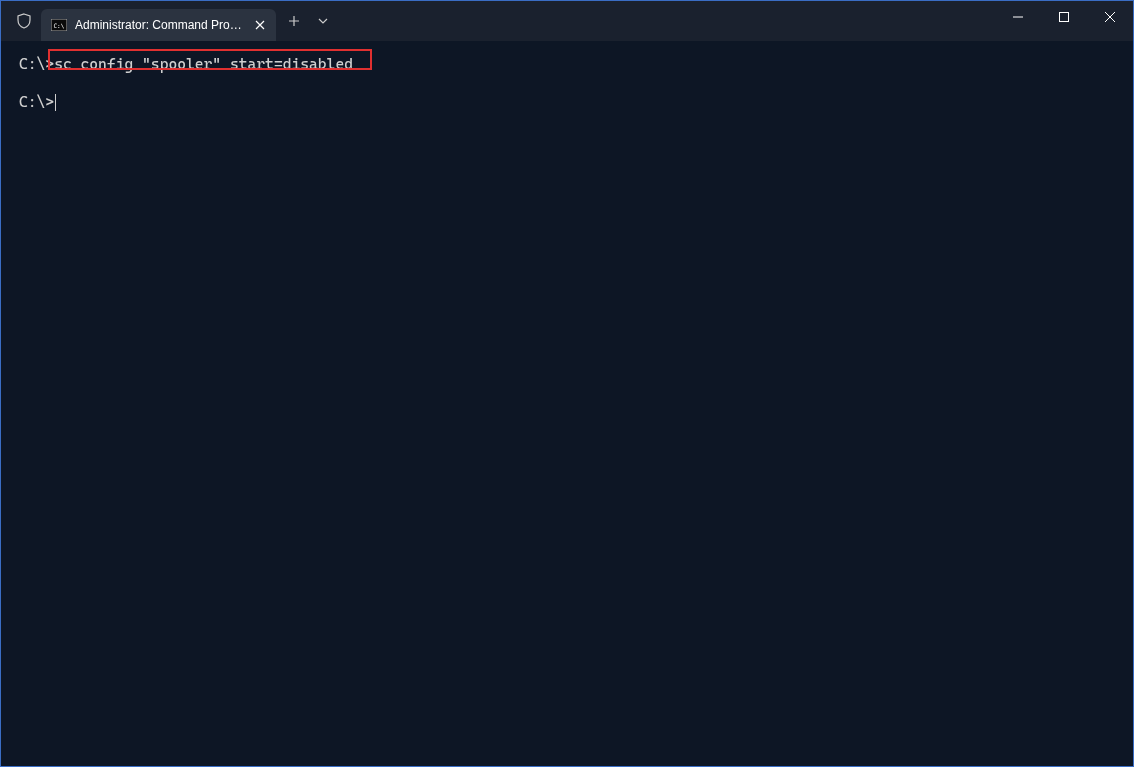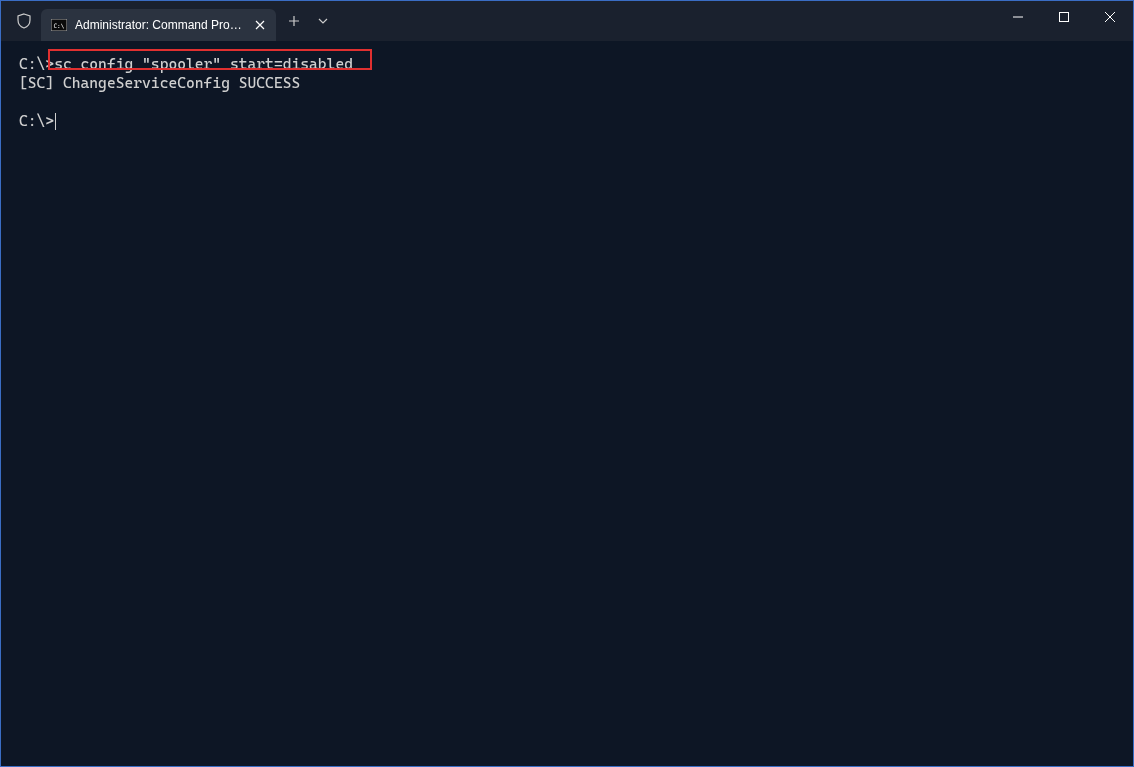--- a/index.html
+++ b/index.html
@@ -209,17 +209,16 @@
           <path d="M0 0 L10 10 M10 0 L0 10" stroke="#ffffff" stroke-width="1"></path>
         </svg>
       </div>
     </div>
   </div>
 
   <div class="terminal">
     <div class="highlight-box" style="top:8px;left:47px;width:324px;height:21px;"></div>
 
     <div class="line"><span>C:\&gt;</span><span>sc config "spooler" start=disabled</span></div>
-    <div class="line">[SC] ChangeServiceConfig SUCCESS</div>
     <div class="blank-line"></div>
     <div class="line"><span>C:\&gt;</span><span class="cursor"></span></div>
   </div>
 </div>
 
 </body></html>

